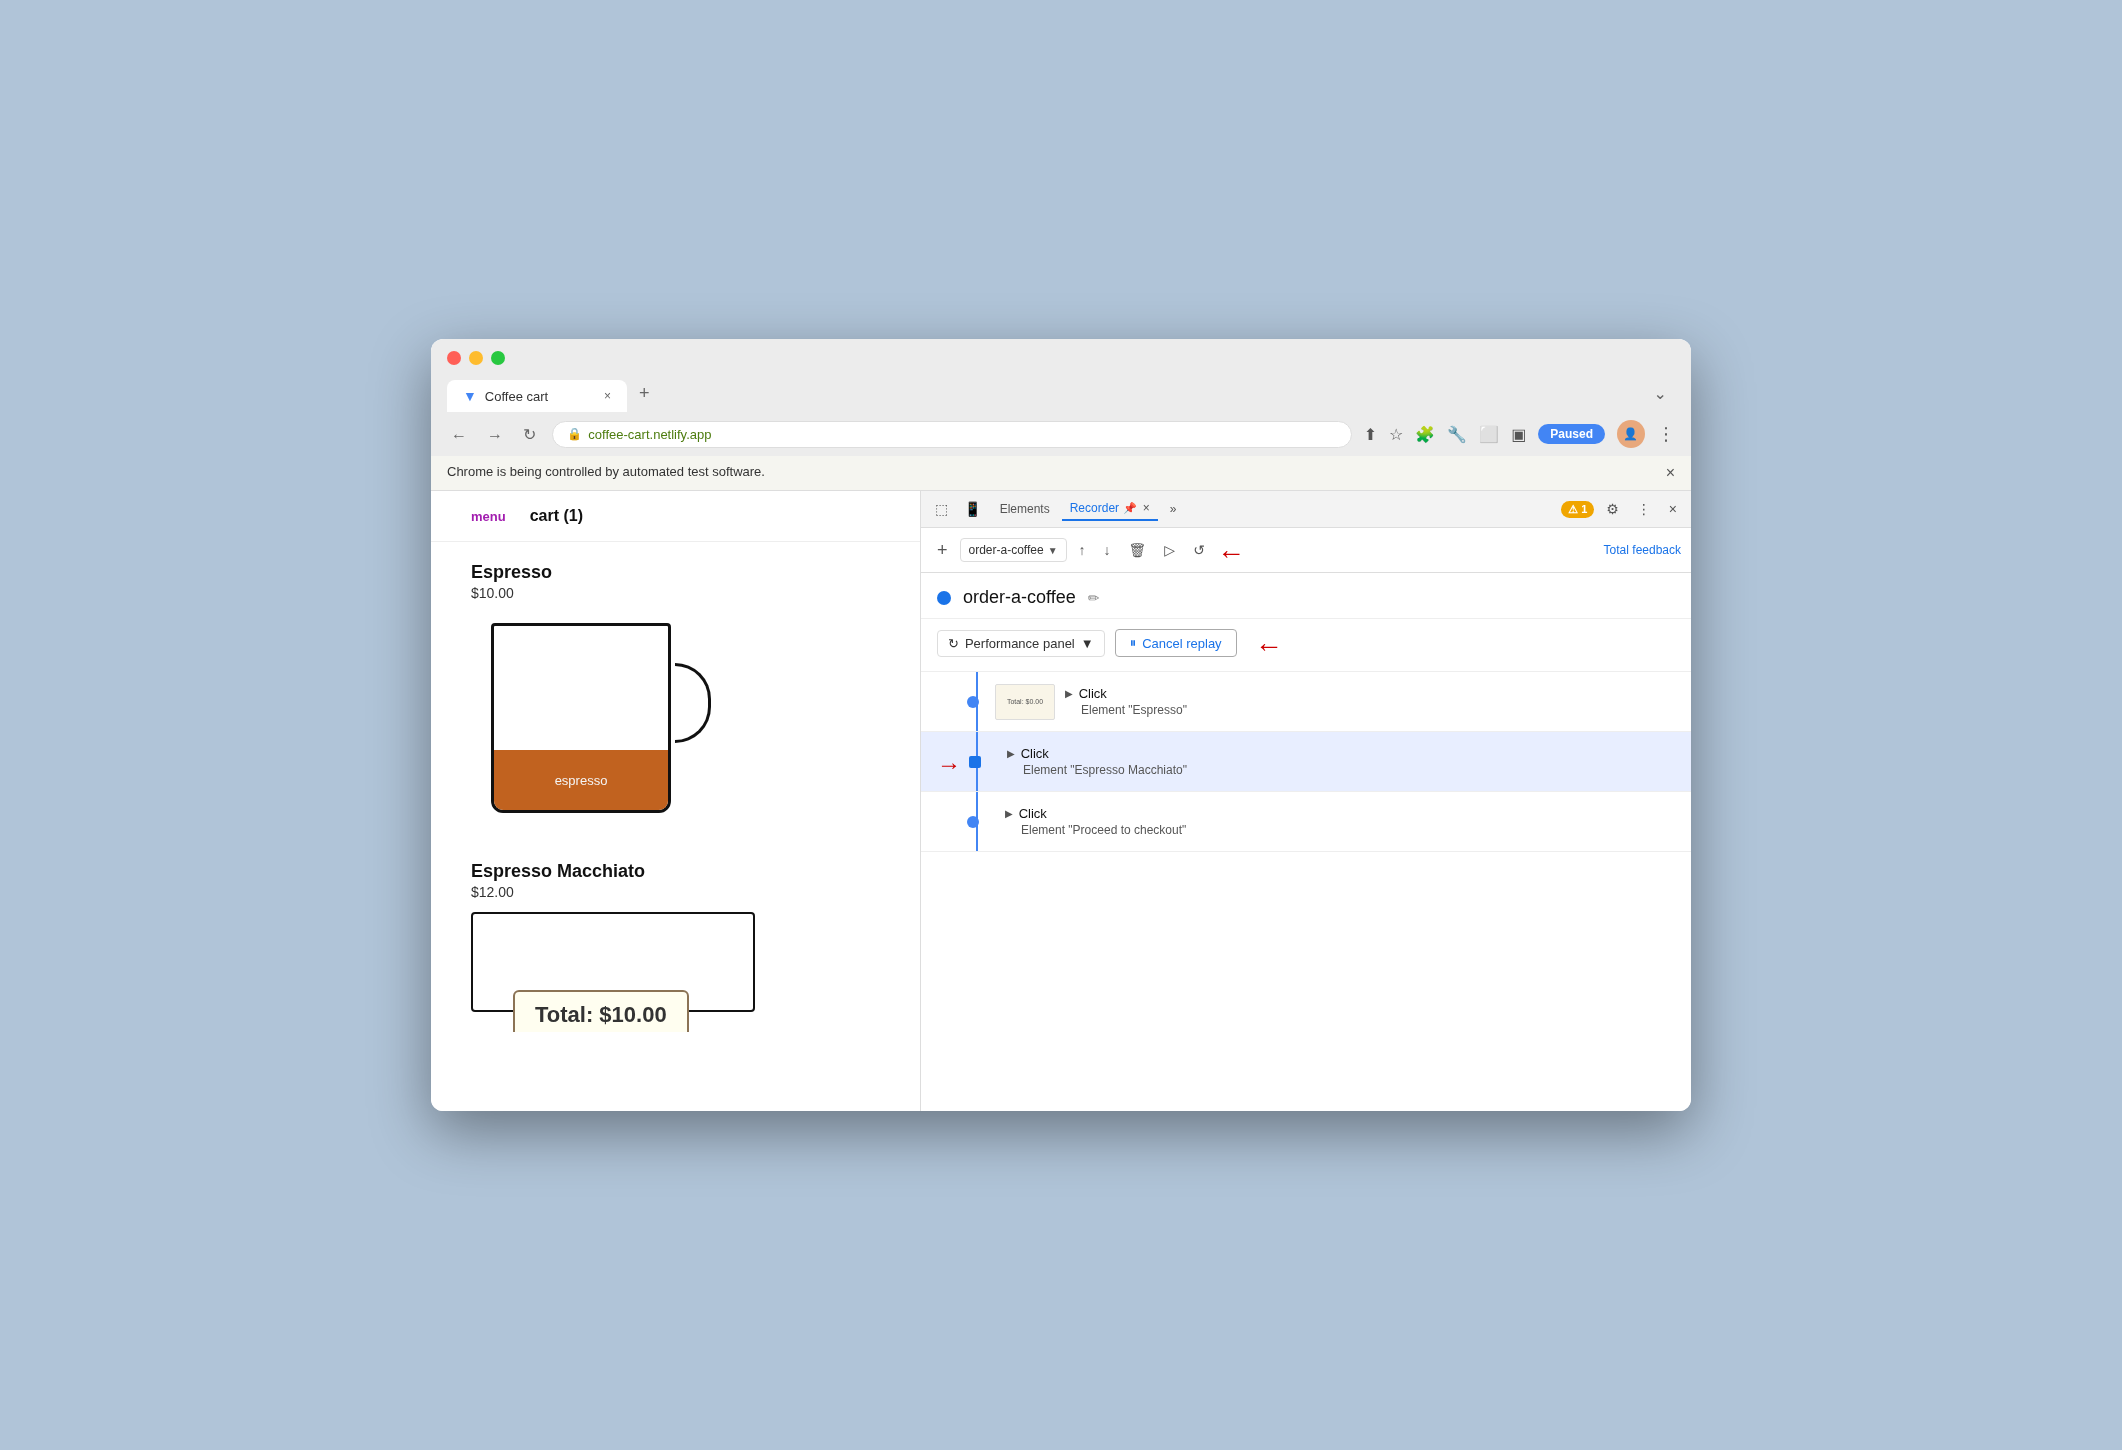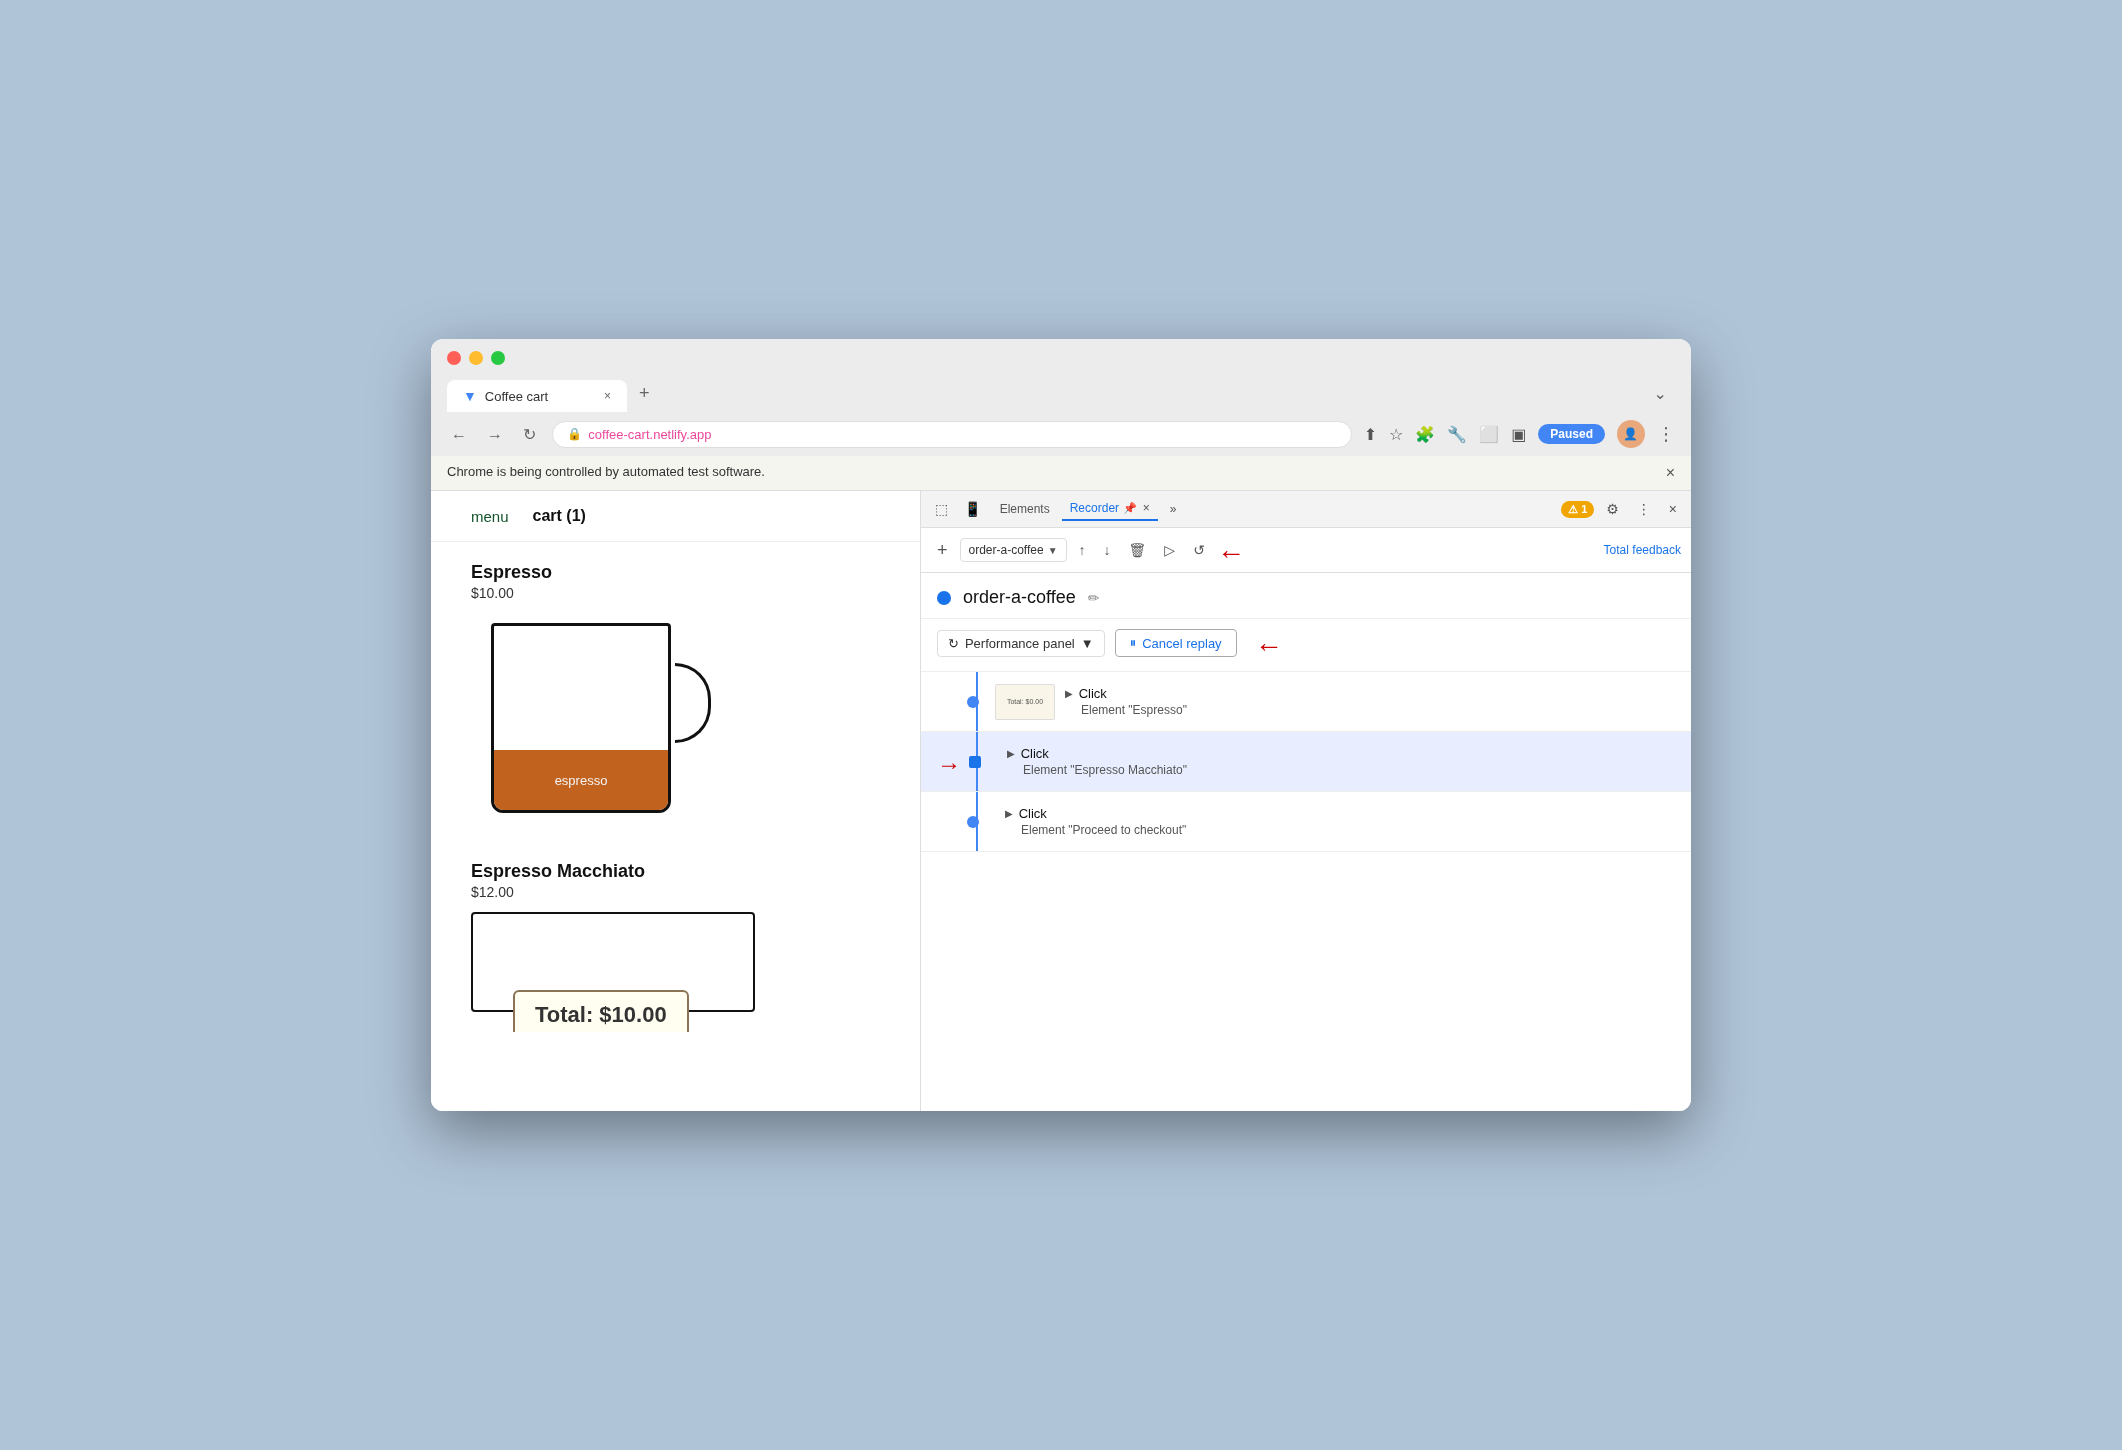--- a/index.html
+++ b/index.html
@@ -104,21 +104,21 @@
       background: #fff;
       border: 1px solid #ddd;
       border-radius: 20px;
       padding: 5px 14px;
       font-size: 13px;
       display: flex;
       align-items: center;
       gap: 6px;
     }
     .address-input .lock-icon { color: #555; font-size: 12px; }
-    .address-text { color: #ec4899; font-size: 13px; }
+    .address-text { color: #4d7c0f; font-size: 13px; }
     .toolbar-icons {
       display: flex;
       align-items: center;
       gap: 12px;
     }
     .toolbar-icon {
       font-size: 16px;
       color: #555;
       cursor: pointer;
     }
@@ -166,23 +166,23 @@
       background: #fff;
     }
     .coffee-nav {
       display: flex;
       align-items: center;
       gap: 24px;
       padding: 16px 40px;
       border-bottom: 1px solid #eee;
     }
     .coffee-nav-menu {
-      color: #14532d;
-      font-size: 15px;
-      font-weight: 400;
+      color: #a21caf;
+      font-size: 13px;
+      font-weight: 700;
       cursor: pointer;
       text-decoration: none;
     }
     .coffee-nav-cart {
       color: #111;
       font-size: 16px;
       font-weight: 600;
     }
     .coffee-items {
       padding: 20px 40px;

